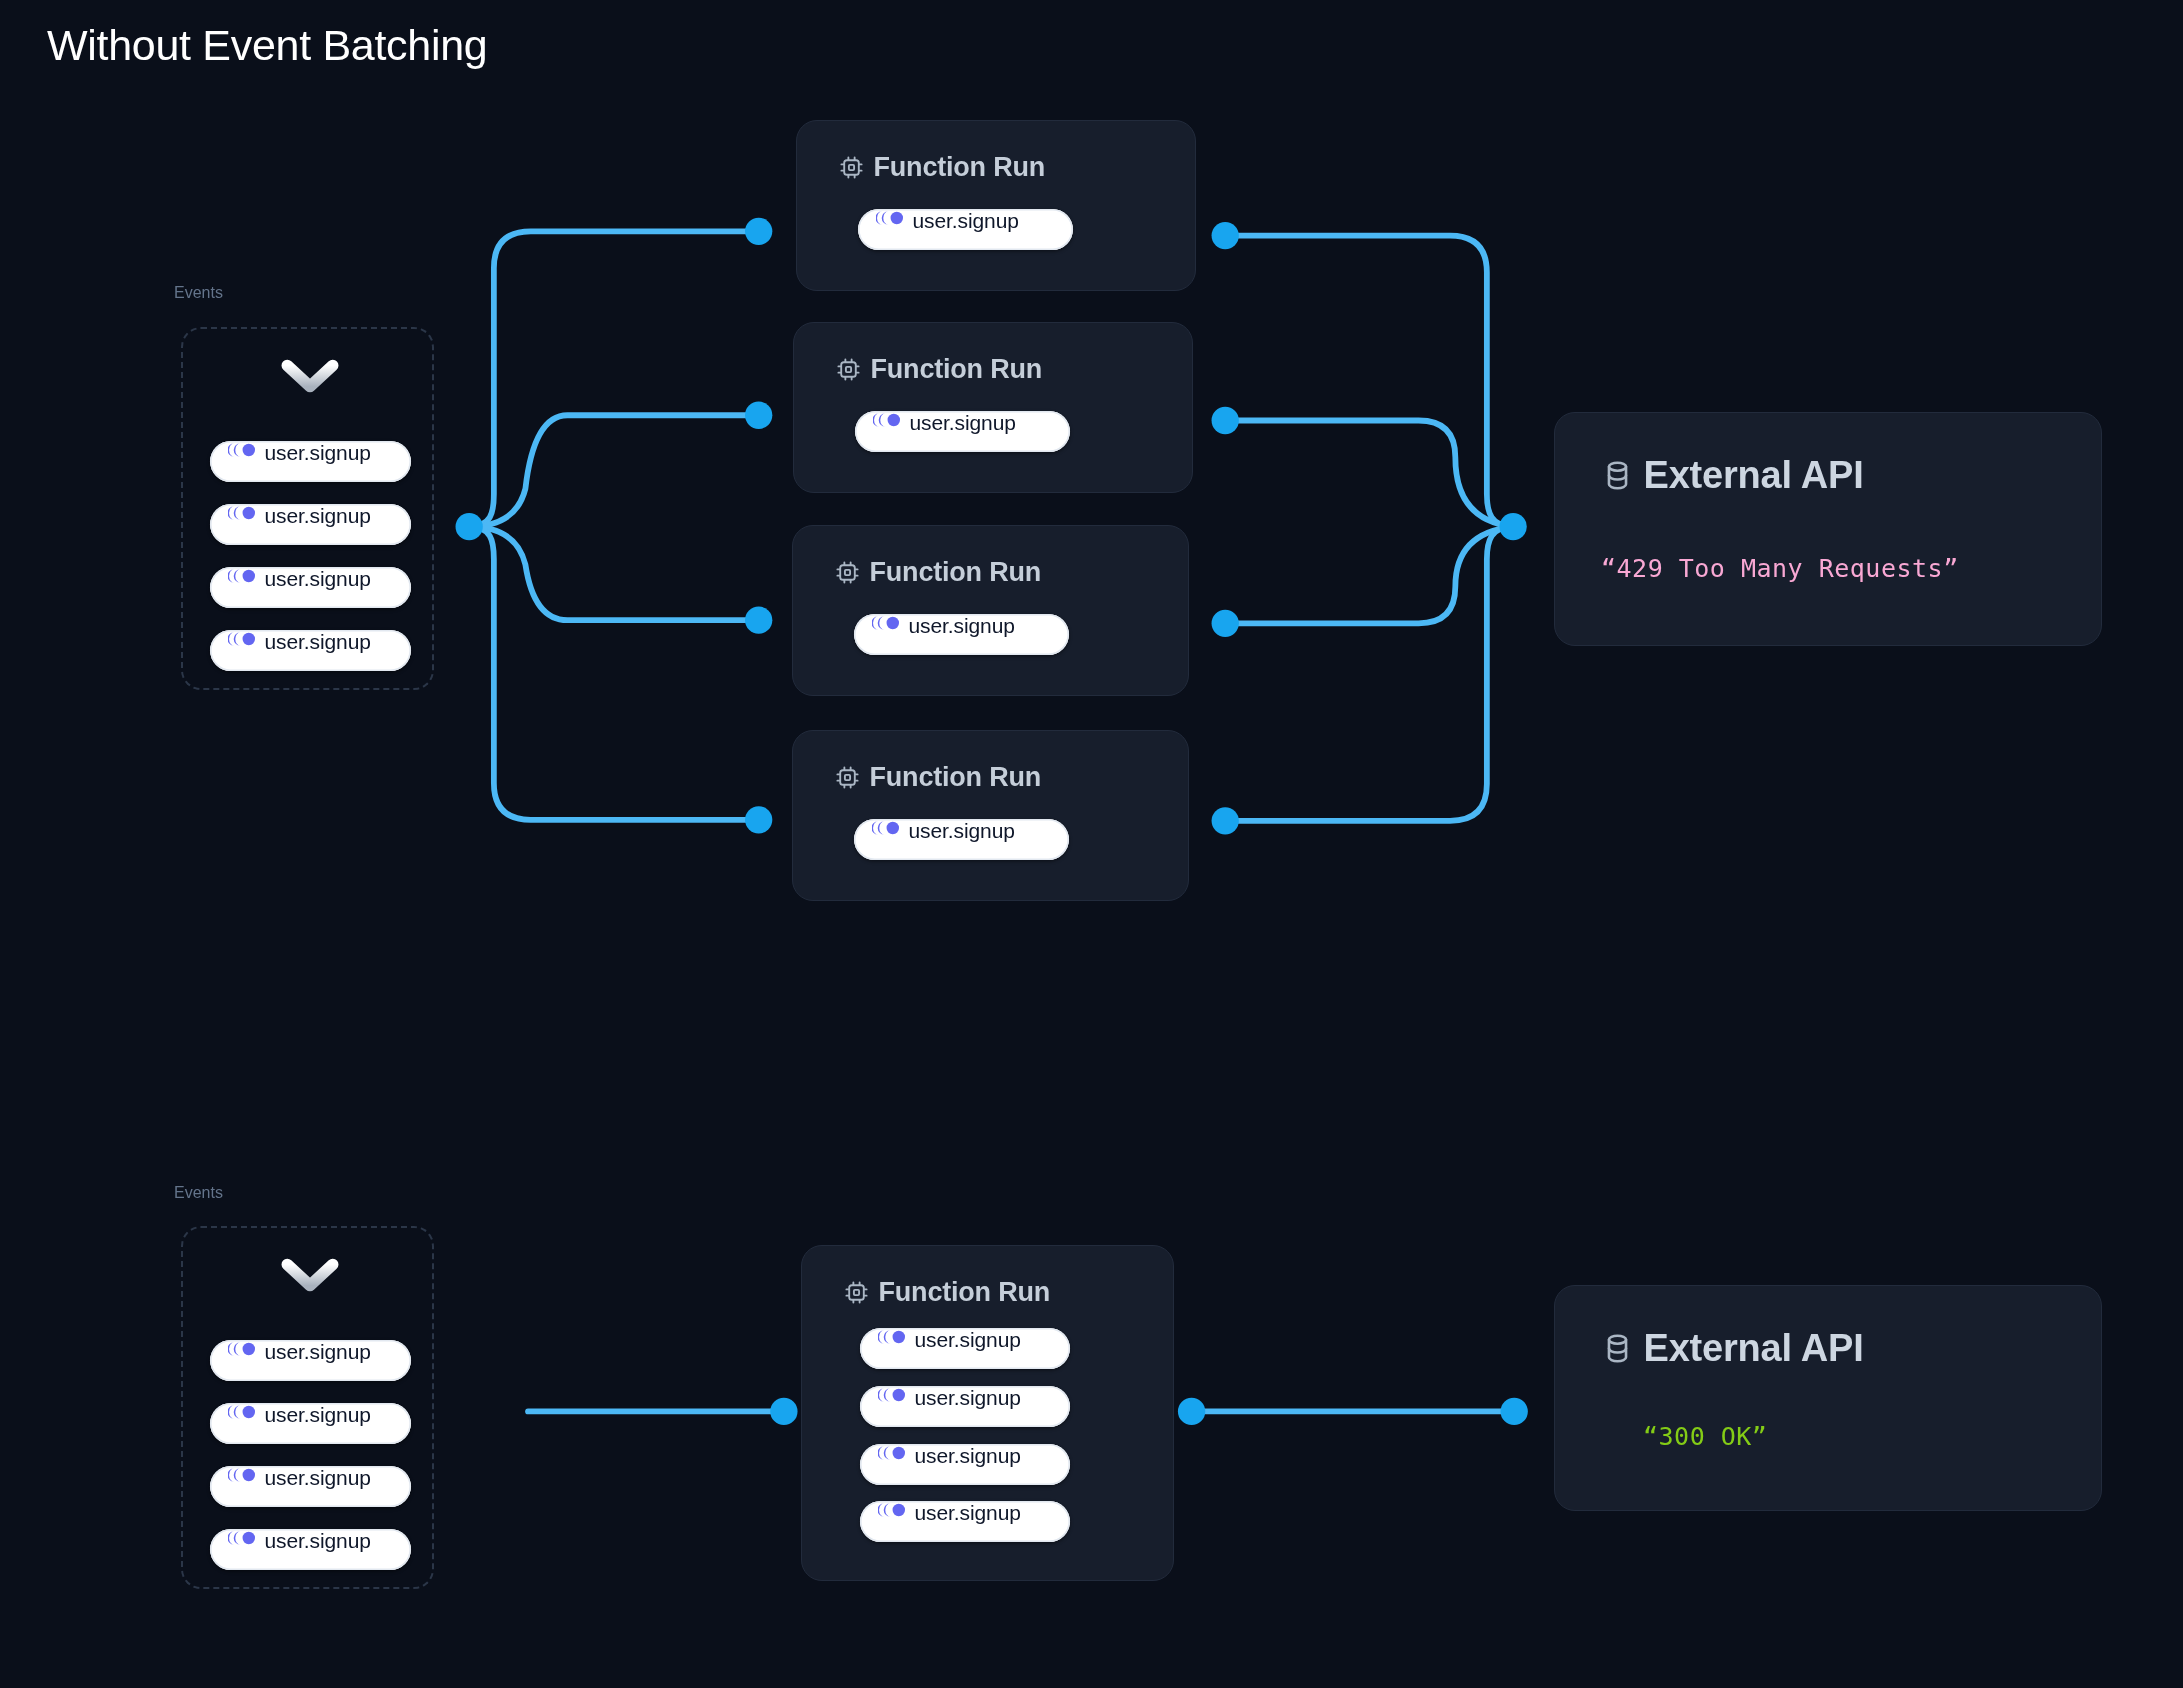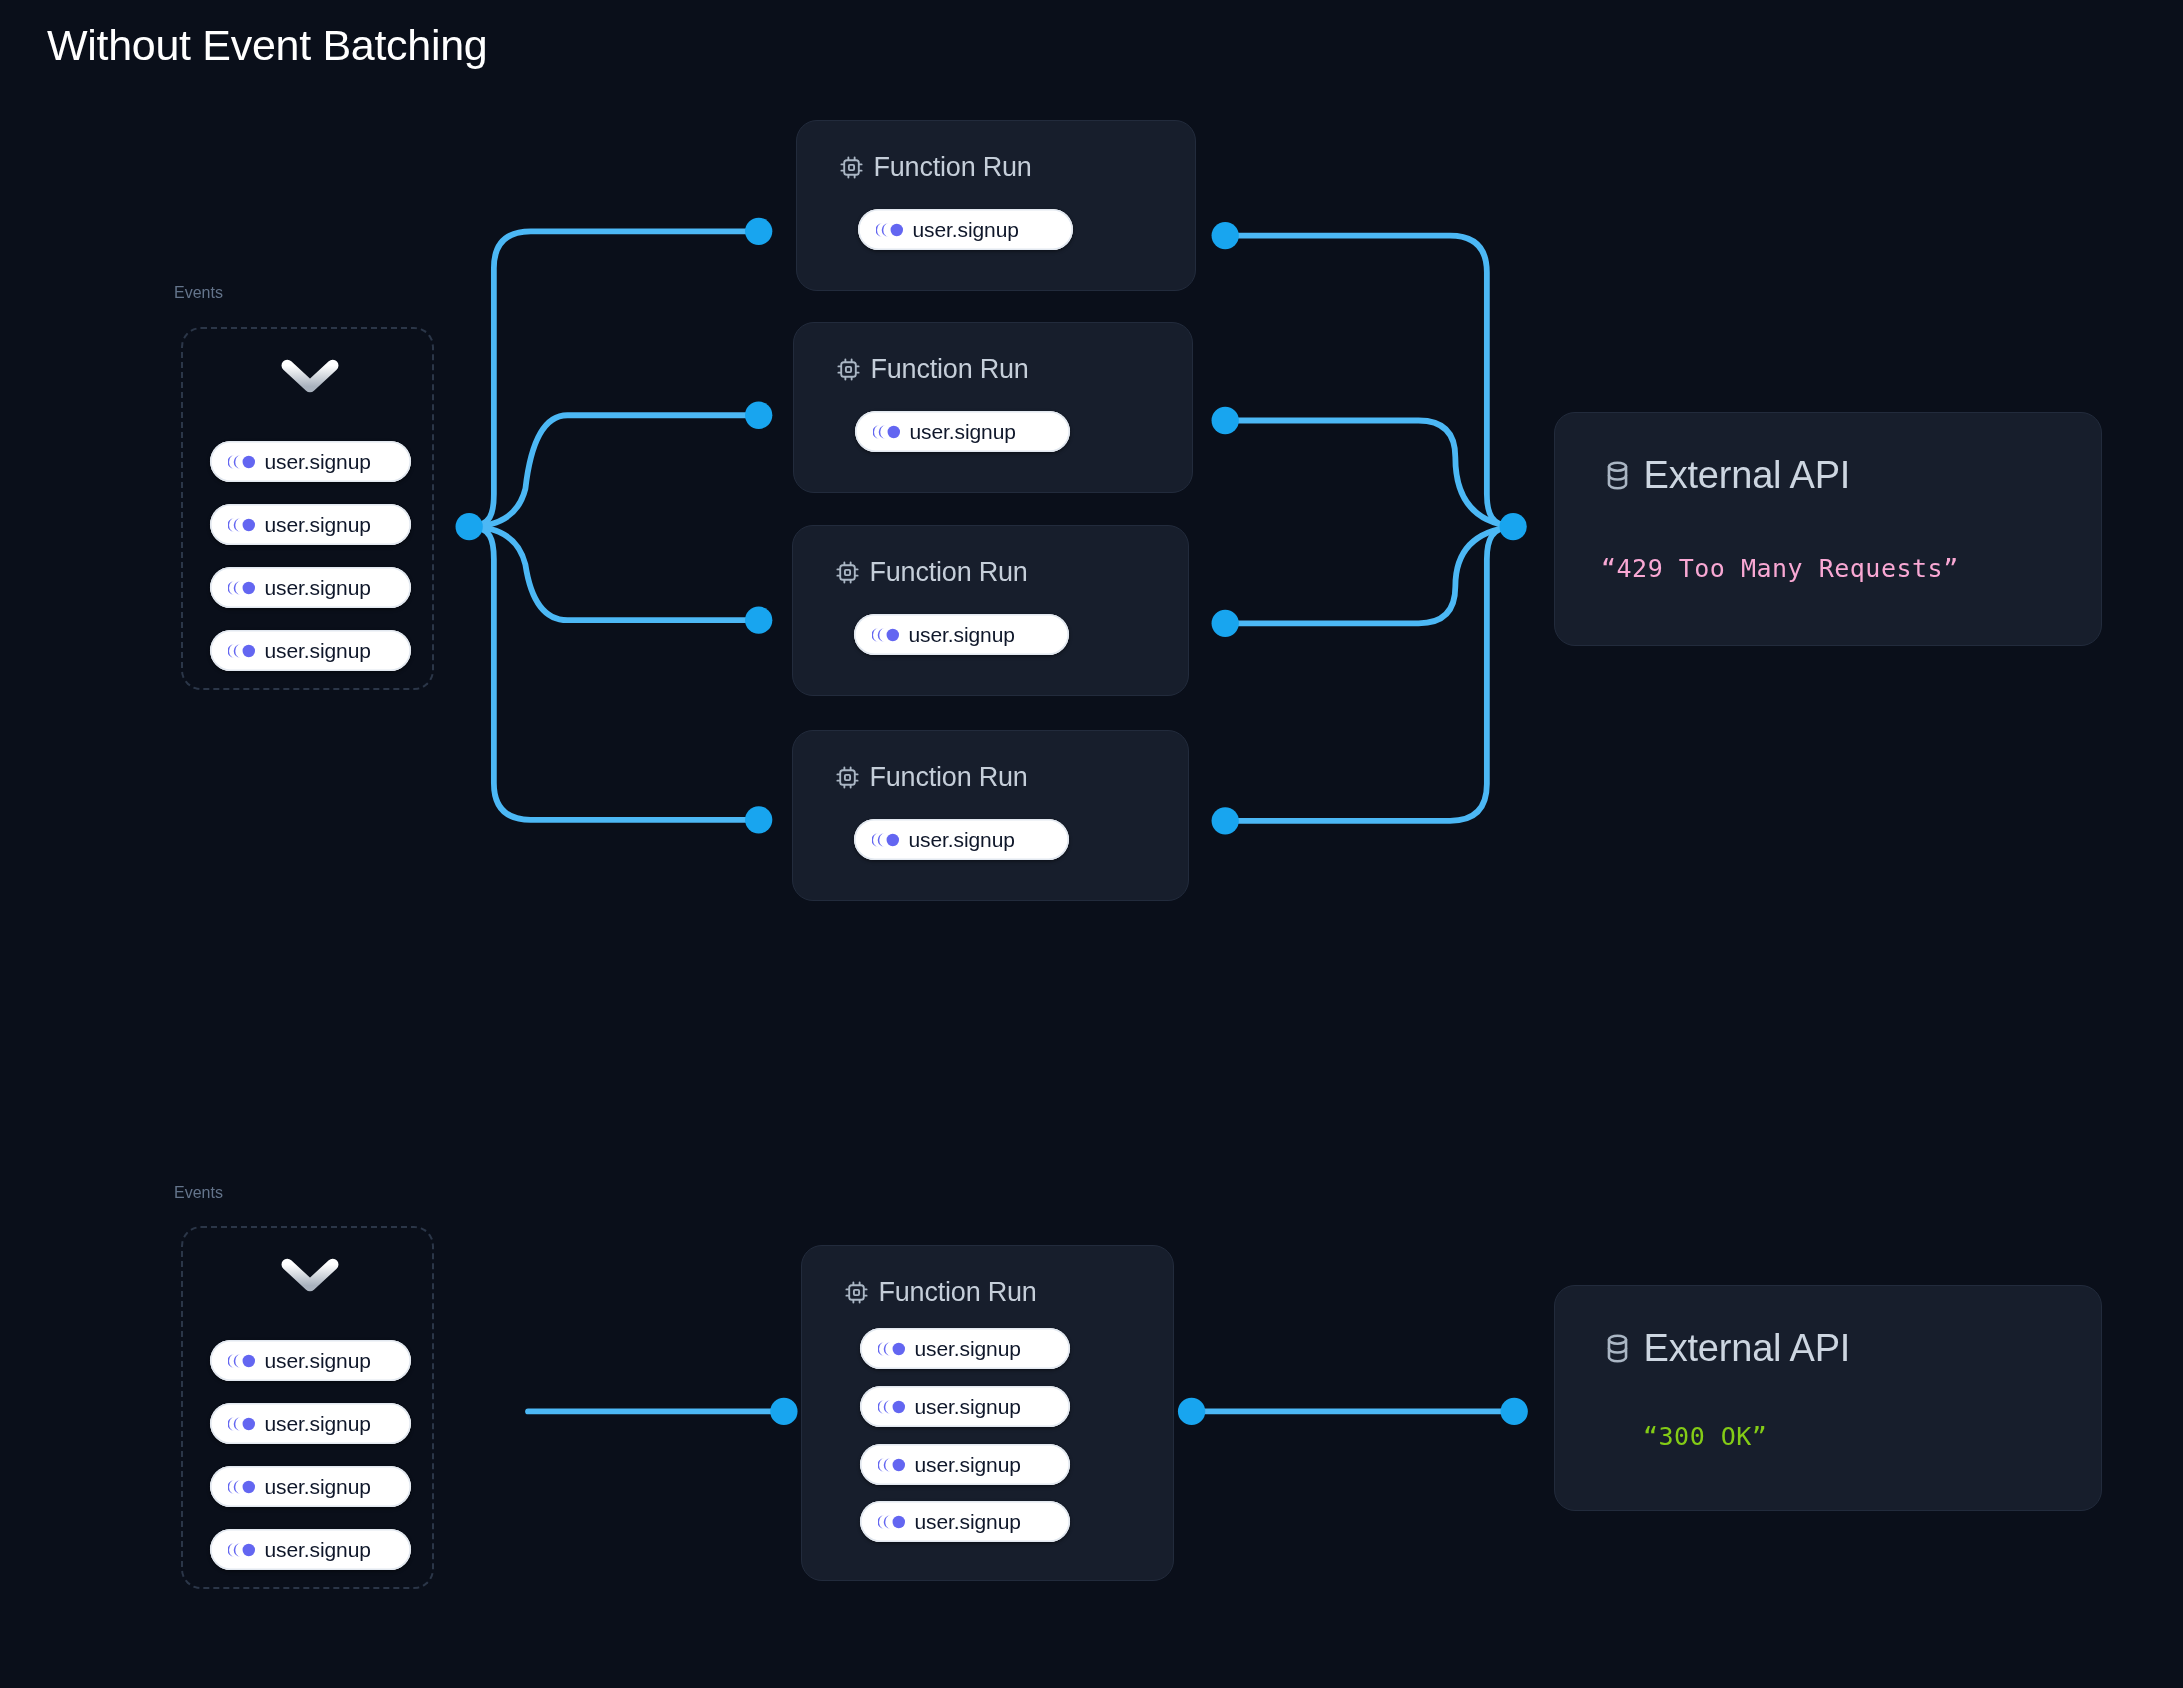--- a/index.html
+++ b/index.html
@@ -51,21 +51,20 @@
     position: absolute;
     width: 58px;
     height: 35px;
   }
   .chevron-wrap svg { width: 100%; height: 100%; display: block; }
 
   
   .event-pill {
     position: absolute;
     display: flex;
-    align-items: center;
     justify-content: flex-start;
     height: 41px;
     background: #ffffff;
     border-radius: 525px;
     box-shadow: 0 1.6px 3.7px rgba(0,0,0,0.45), inset 0 0 0 1.6px #e2e8f0;
     padding: 0 18px;
     gap: 9.5px;
   }
   .event-pill .pill-label {
     color: #0f172a;
@@ -85,21 +84,21 @@
   }
   .card-head {
     position: absolute;
     display: flex;
     align-items: center;
     gap: 9.5px;
     white-space: nowrap;
   }
   .card-head .card-title {
     color: #c5ced9;
-    font-weight: 400;
+    font-weight: 700;
     letter-spacing: -0.2px;
   }
   .fn-card .card-head { left: 42px; top: 30.5px; }
   .fn-card .card-head .card-title { font-size: 27px; }
   .chip-icon { width: 25px; height: 25px; display: block; flex: 0 0 auto; }
 
   .api-card .card-head { left: 46px; top: 41px; justify-content: space-between; }
   .api-card .card-head .card-title { font-size: 38px; color: #cdd6e1; }
   .db-icon { width: 33px; height: 33px; display: block; flex: 0 0 auto; }
 

